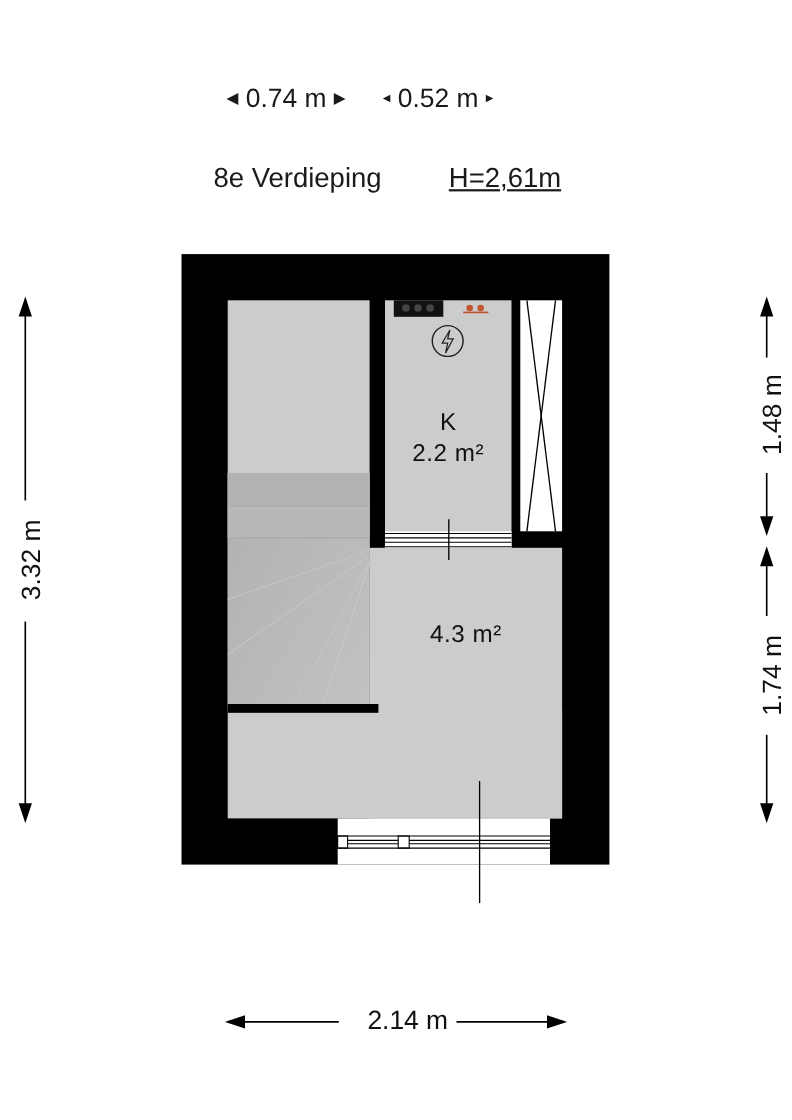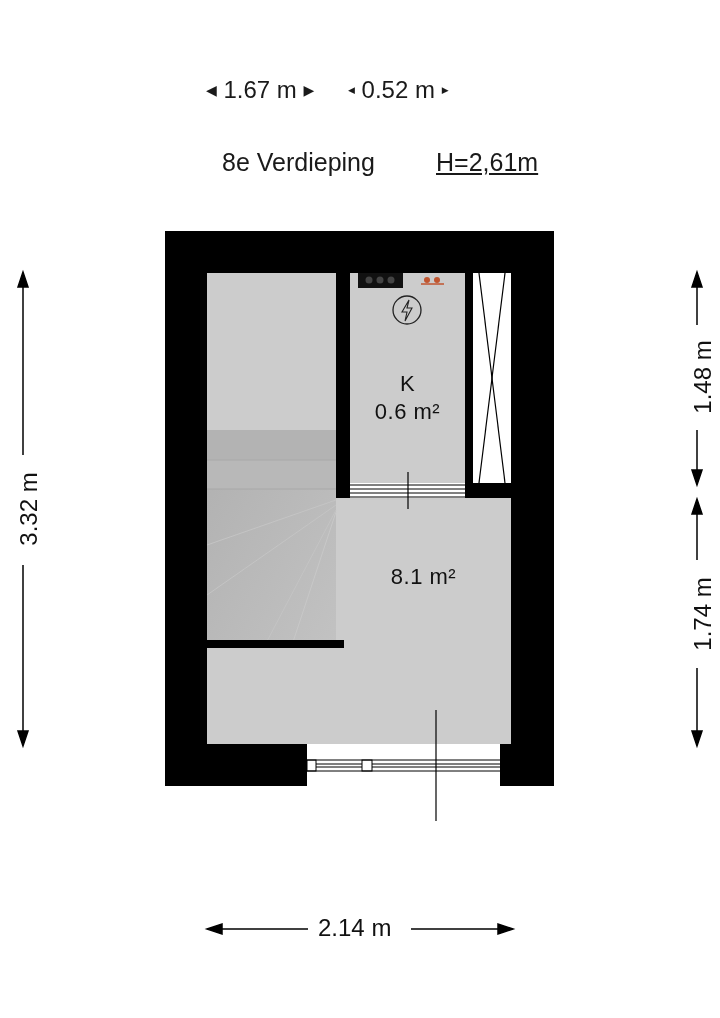--- a/index.html
+++ b/index.html
@@ -1,33 +1,33 @@
 <!DOCTYPE html>
 <html><head>
   <meta charset="utf-8">
   <style>
     html, body { margin: 0; padding: 0; background: #ffffff; }
     body { width: 720px; height: 1018px; position: relative; overflow: hidden;
            font-family: "Liberation Sans", "DejaVu Sans", sans-serif; color: #111; }
     .txt { position: absolute; white-space: nowrap; color: #1a1a1a; }
     .topdim { font-size: 24px; top: 76px; }
-    .title { font-size: 25px; top: 148px; margin-left: 28px; }
+    .title { font-size: 25px; top: 148px; }
     svg { position: absolute; left: 0; top: 0; }
     .room-label { position: absolute; text-align: center; font-size: 22px; line-height: 28px; color: #111;
                   letter-spacing: 0.5px; }
     .vlabel { position: absolute; font-size: 24px; transform: rotate(-90deg); transform-origin: center center;
               white-space: nowrap; background: #fff; padding: 0 6px; }
     .hlabel { position: absolute; font-size: 24px; white-space: nowrap; background: #fff; padding: 0 8px; }
   </style>
 </head>
 <body>
 
 <div class="txt topdim" style="left:206px;">
   <span style="font-size:14px;vertical-align:3px;">◀</span>
-  <span>1.67 m</span>
+  <span>0.74 m</span>
   <span style="font-size:14px;vertical-align:3px;">▶</span>
 </div>
 <div class="txt topdim" style="left:348px;">
   <span style="font-size:9px;vertical-align:5px;">◀</span>
   <span>0.52 m</span>
   <span style="font-size:9px;vertical-align:5px;">▶</span>
 </div>
 
 <div class="txt title" style="left:194px;">8e Verdieping</div>
 <div class="txt title" style="left:408px;text-decoration:underline;">H=2,61m</div>
@@ -126,22 +126,22 @@
   <g stroke="#000" stroke-width="1.5" fill="#000">
     <line x1="215" y1="929" x2="308" y2="929"></line>
     <line x1="411" y1="929" x2="505" y2="929"></line>
     <polygon points="207,929 222,924 222,934"></polygon>
     <polygon points="513,929 498,924 498,934"></polygon>
   </g>
 </svg>
 
 <div class="room-label" style="left:350px; top:370px; width:115px;">
   <div>K</div>
-  <div>0.6 m²</div>
+  <div>2.2 m²</div>
 </div>
 <div class="room-label" style="left:336px; top:563px; width:175px;">
-  <div>8.1 m²</div>
+  <div>4.3 m²</div>
 </div>
 
 <div class="vlabel" style="left:-17px; top:495px; width:80px; text-align:center;">3.32 m</div>
 <div class="vlabel" style="left:657px; top:363px; width:80px; text-align:center;">1.48 m</div>
 <div class="vlabel" style="left:657px; top:600px; width:80px; text-align:center;">1.74 m</div>
-<div class="hlabel" style="left:310px; top:914px;">2.14 m</div>
+<div class="hlabel" style="left:326px; top:914px;">2.14 m</div>
 
 </body></html>

